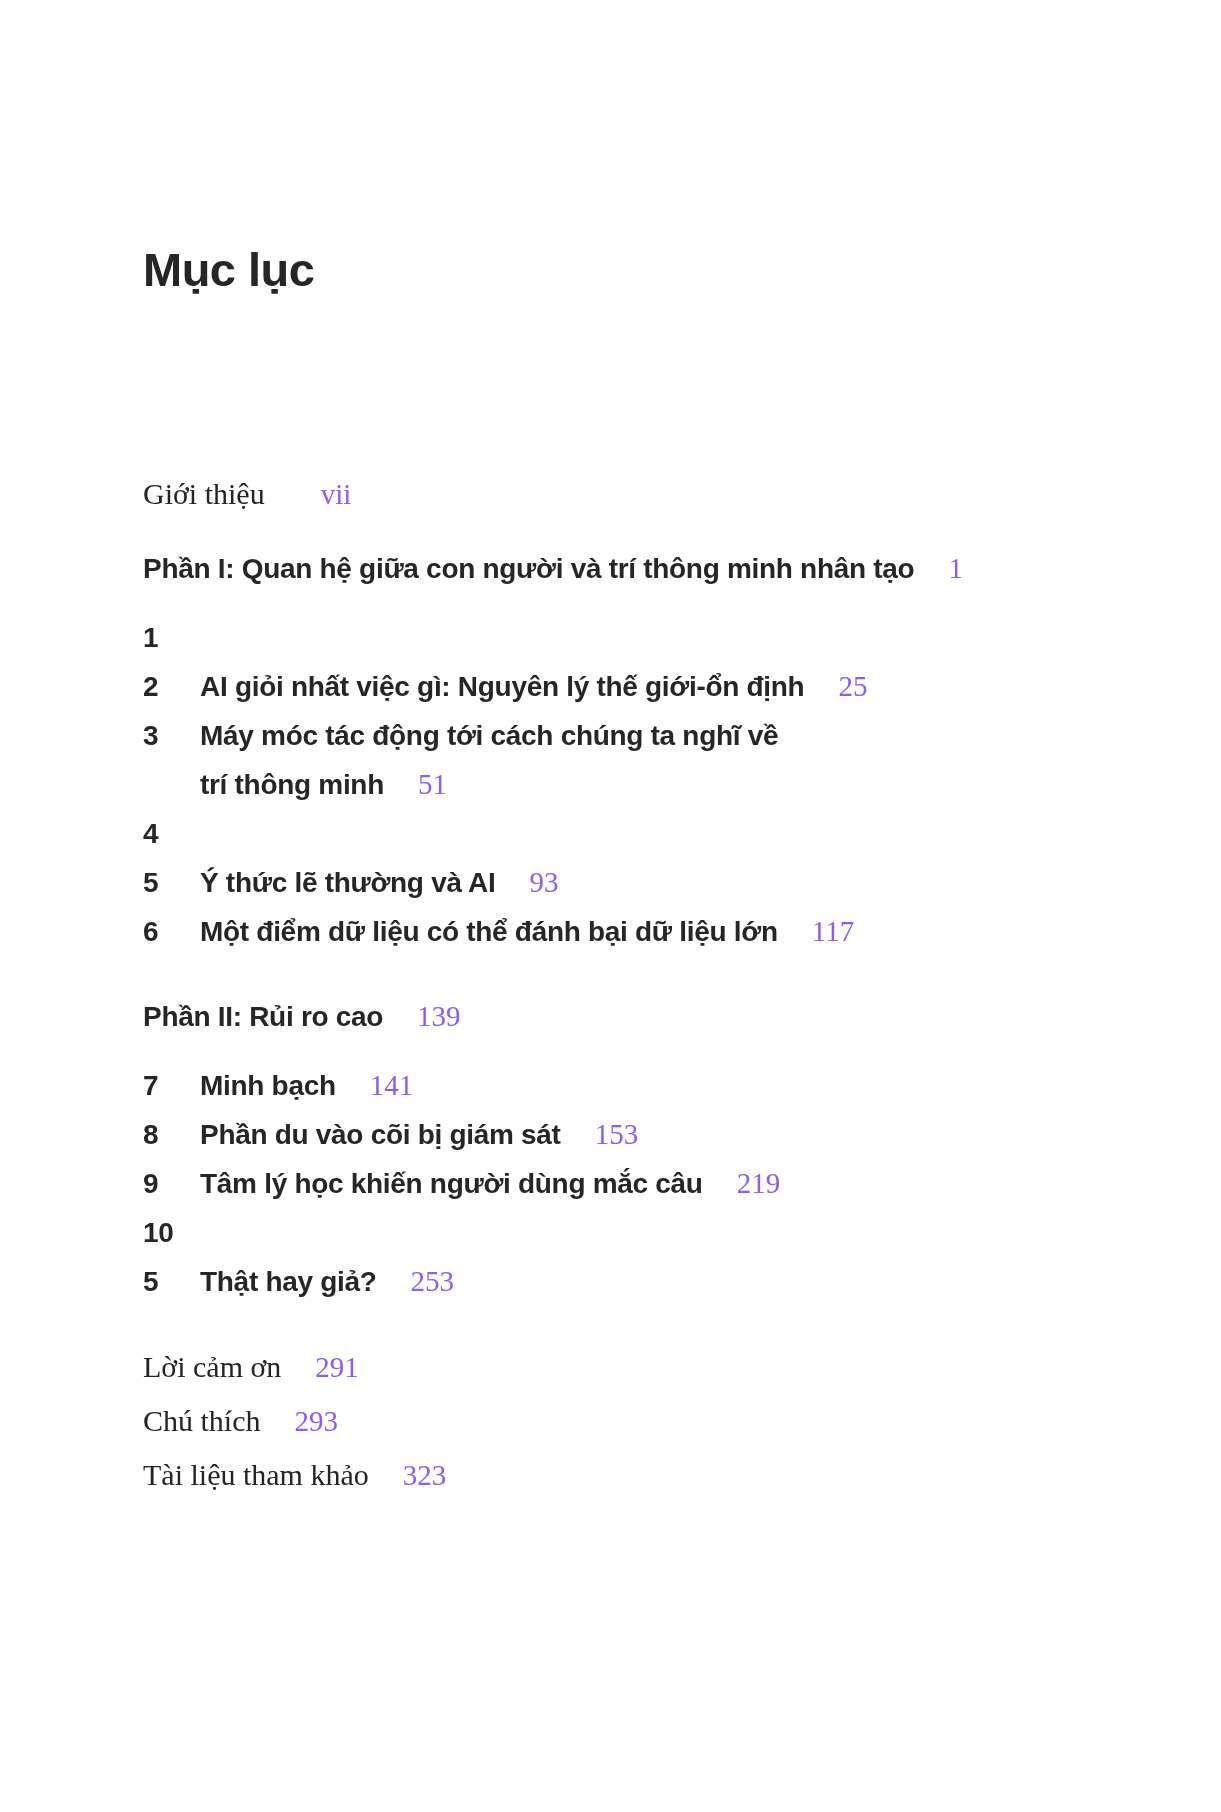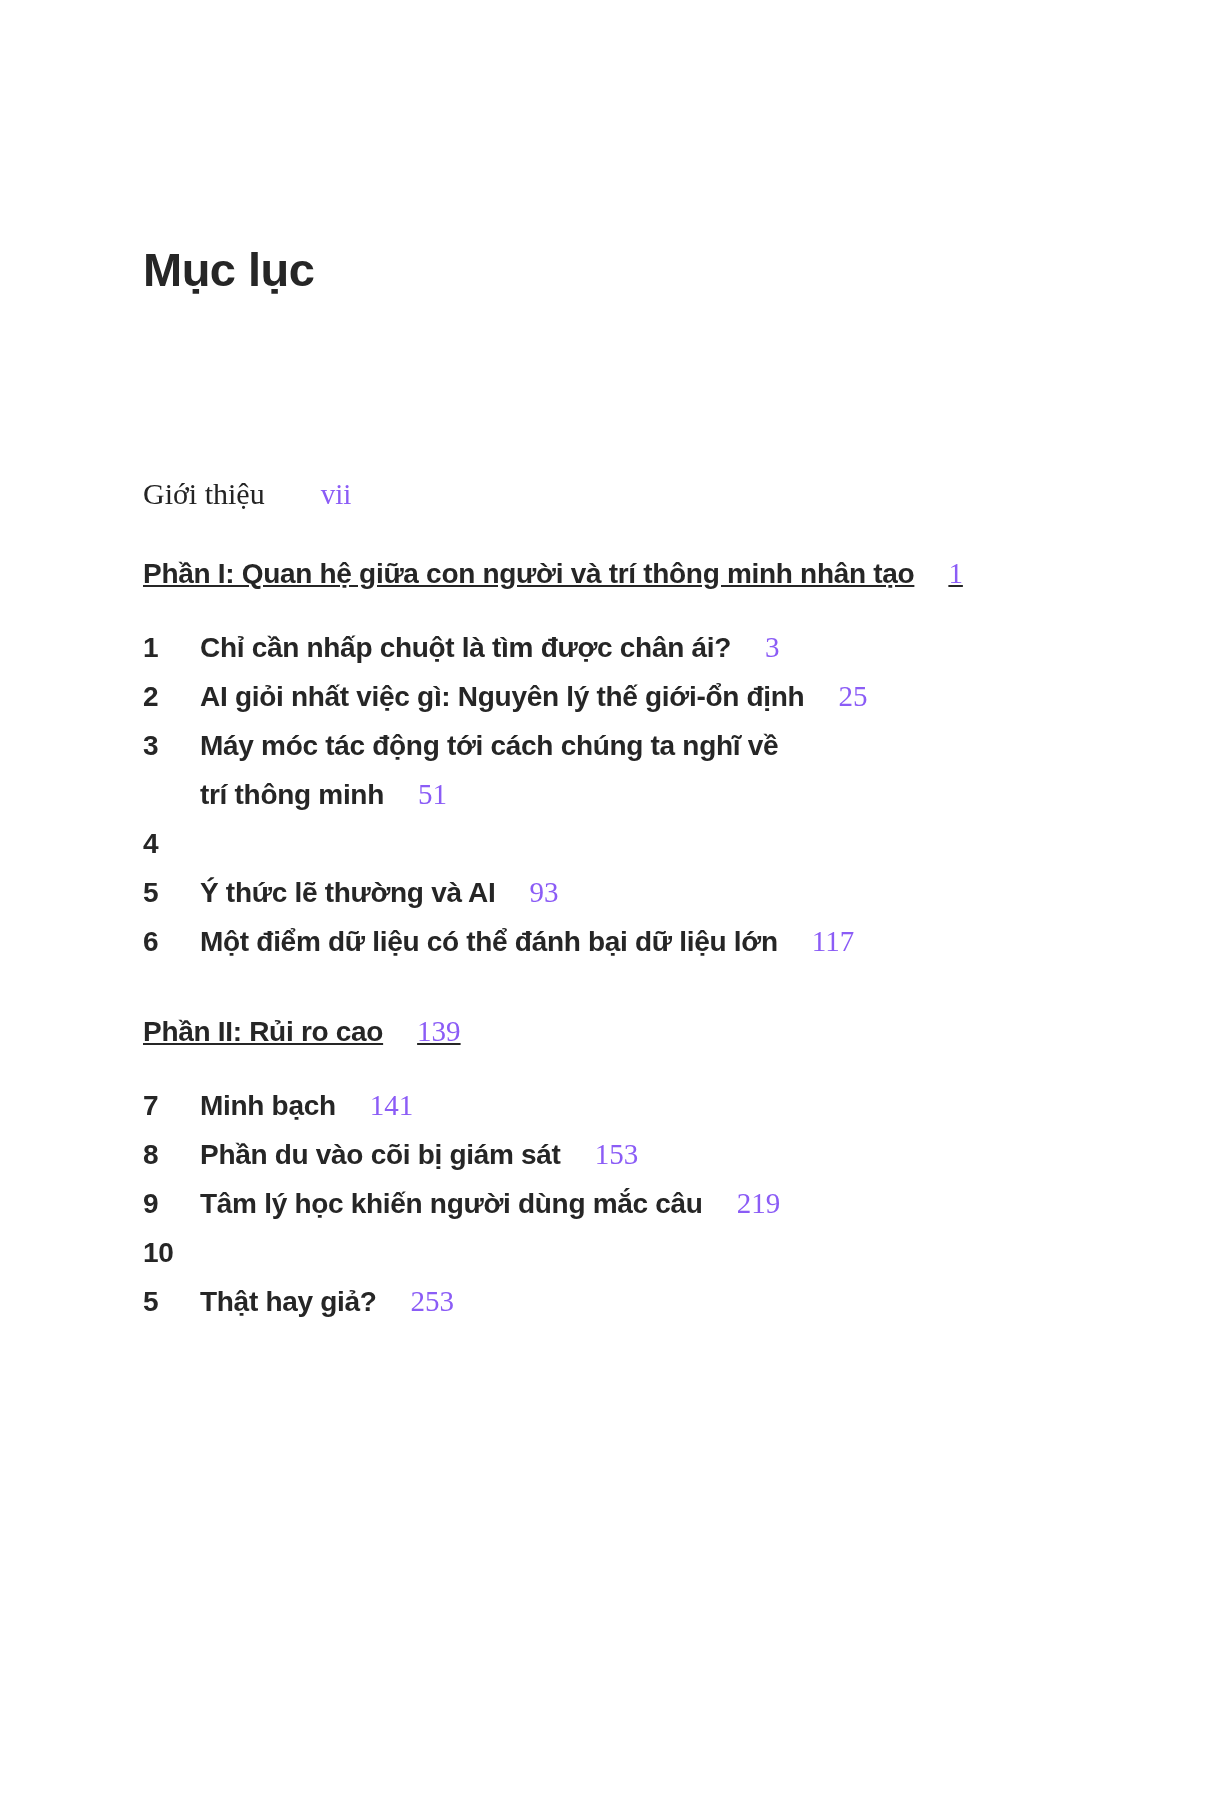--- a/index.html
+++ b/index.html
@@ -37,25 +37,24 @@
     font-size: 30px;
     line-height: 53px;
     color: #242424;
     white-space: nowrap;
   }
   .part-heading {
     margin-top: 30px;
     font-family: "Liberation Sans", "DejaVu Sans", sans-serif;
     font-weight: 700;
     font-size: 28px;
-    line-height: 44px;
+    line-height: 34px;
     letter-spacing: -0.3px;
     color: #262626;
     white-space: nowrap;
-    text-decoration: underline;
   }
   .part-heading--second {
     margin-top: 43px;
   }
   .chapter-list {
     margin-top: 27px;
   }
   .chapter-row {
     display: flex;
     align-items: flex-start;
@@ -102,23 +101,20 @@
   </div>
 
   <div class="part-heading">
     <span>Phần I: Quan hệ giữa con người và trí thông minh nhân tạo</span><span class="page-num">1</span>
   </div>
 
   <div class="chapter-list">
 
     <div class="chapter-row">
       <span class="chapter-num">1</span>
-      <div class="chapter-title-block">
-        <span>Chỉ cần nhấp chuột là tìm được chân ái?</span><span class="page-num">3</span>
-      </div>
     </div>
 
     <div class="chapter-row">
       <span class="chapter-num">2</span>
       <div class="chapter-title-block">
         <span>AI giỏi nhất việc gì: Nguyên lý thế giới-ổn định</span><span class="page-num">25</span>
       </div>
     </div>
 
     <div class="chapter-row">
@@ -184,14 +180,25 @@
 
     <div class="chapter-row">
       <span class="chapter-num">5</span>
       <div class="chapter-title-block">
         <span>Thật hay giả?</span><span class="page-num">253</span>
       </div>
     </div>
 
   </div>
 
+  <div class="back-matter">
+    <div class="serif-row">
+      <span>Lời cảm ơn</span><span class="page-num">291</span>
+    </div>
+    <div class="serif-row">
+      <span>Chú thích</span><span class="page-num">293</span>
+    </div>
+    <div class="serif-row">
+      <span>Tài liệu tham khảo</span><span class="page-num">323</span>
+    </div>
+  </div>
 
 </div>
 
 </body></html>

